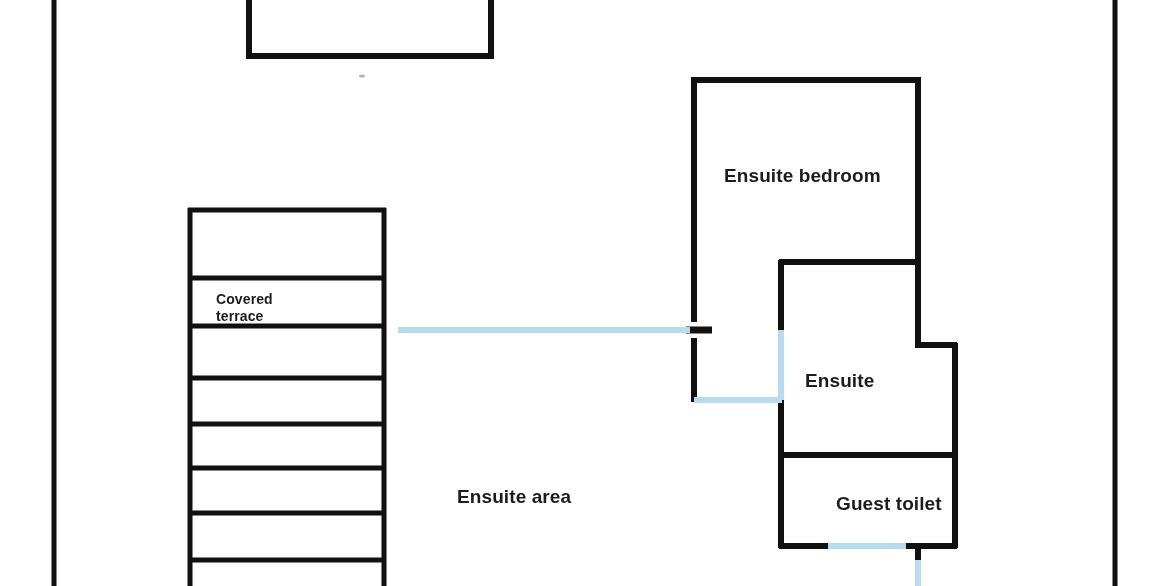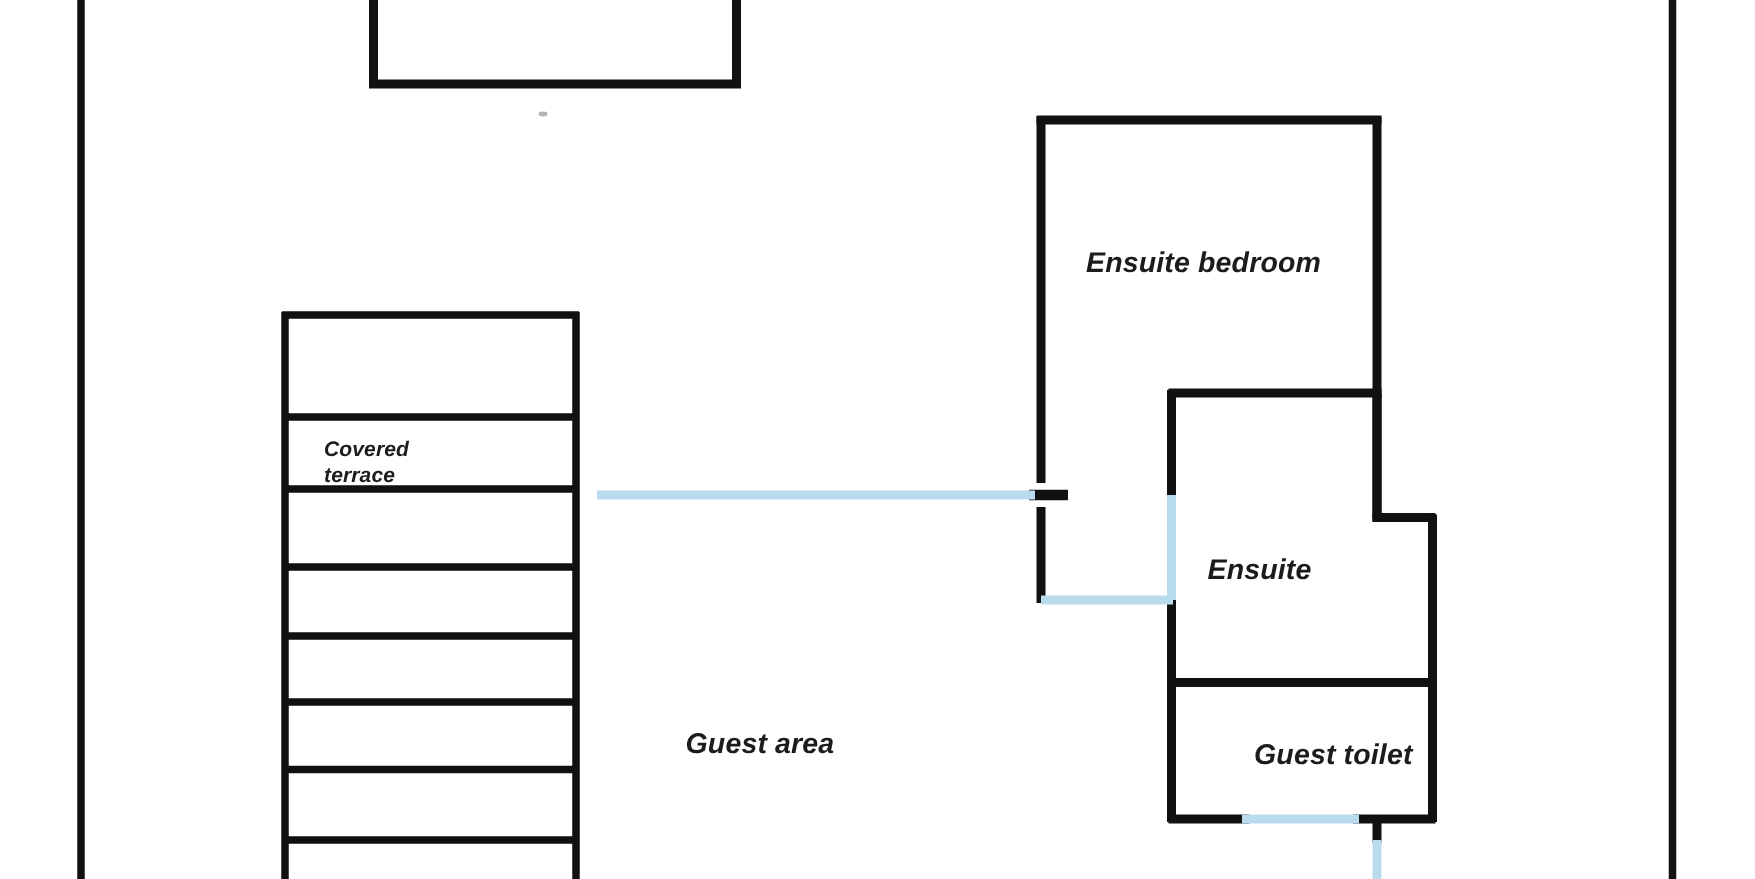--- a/index.html
+++ b/index.html
@@ -25,21 +25,20 @@
   }
   .room-label {
     position: absolute;
     font-family: "Liberation Sans", sans-serif;
     font-weight: bold;
     color: #1c1c1c;
     white-space: pre;
     line-height: 1.22;
     letter-spacing: 0.1px;
     user-select: none;
-    font-style: italic;
   }
   .lbl-ensuite { font-size: 19px; left: 724px; top: 164px; }
   .lbl-bathroom { font-size: 19px; left: 805px; top: 369px; }
   .lbl-guest { font-size: 19px; left: 788px; top: 492px; margin-left: 48px; }
   .lbl-living { font-size: 19px; left: 457px; top: 485px; }
   .lbl-terrace { font-size: 14px; left: 216px; top: 291px; }
 </style>
 </head>
 <body>
 
@@ -102,18 +101,18 @@
     </g>
 
   </svg>
 
   <div class="room-label lbl-ensuite">Ensuite bedroom</div>
 
   <div class="room-label lbl-bathroom">Ensuite</div>
 
   <div class="room-label lbl-guest">Guest toilet</div>
 
-  <div class="room-label lbl-living">Guest area</div>
+  <div class="room-label lbl-living">Ensuite area</div>
 
   <div class="room-label lbl-terrace">Covered
 terrace</div>
 
 </div>
 
 </body></html>

